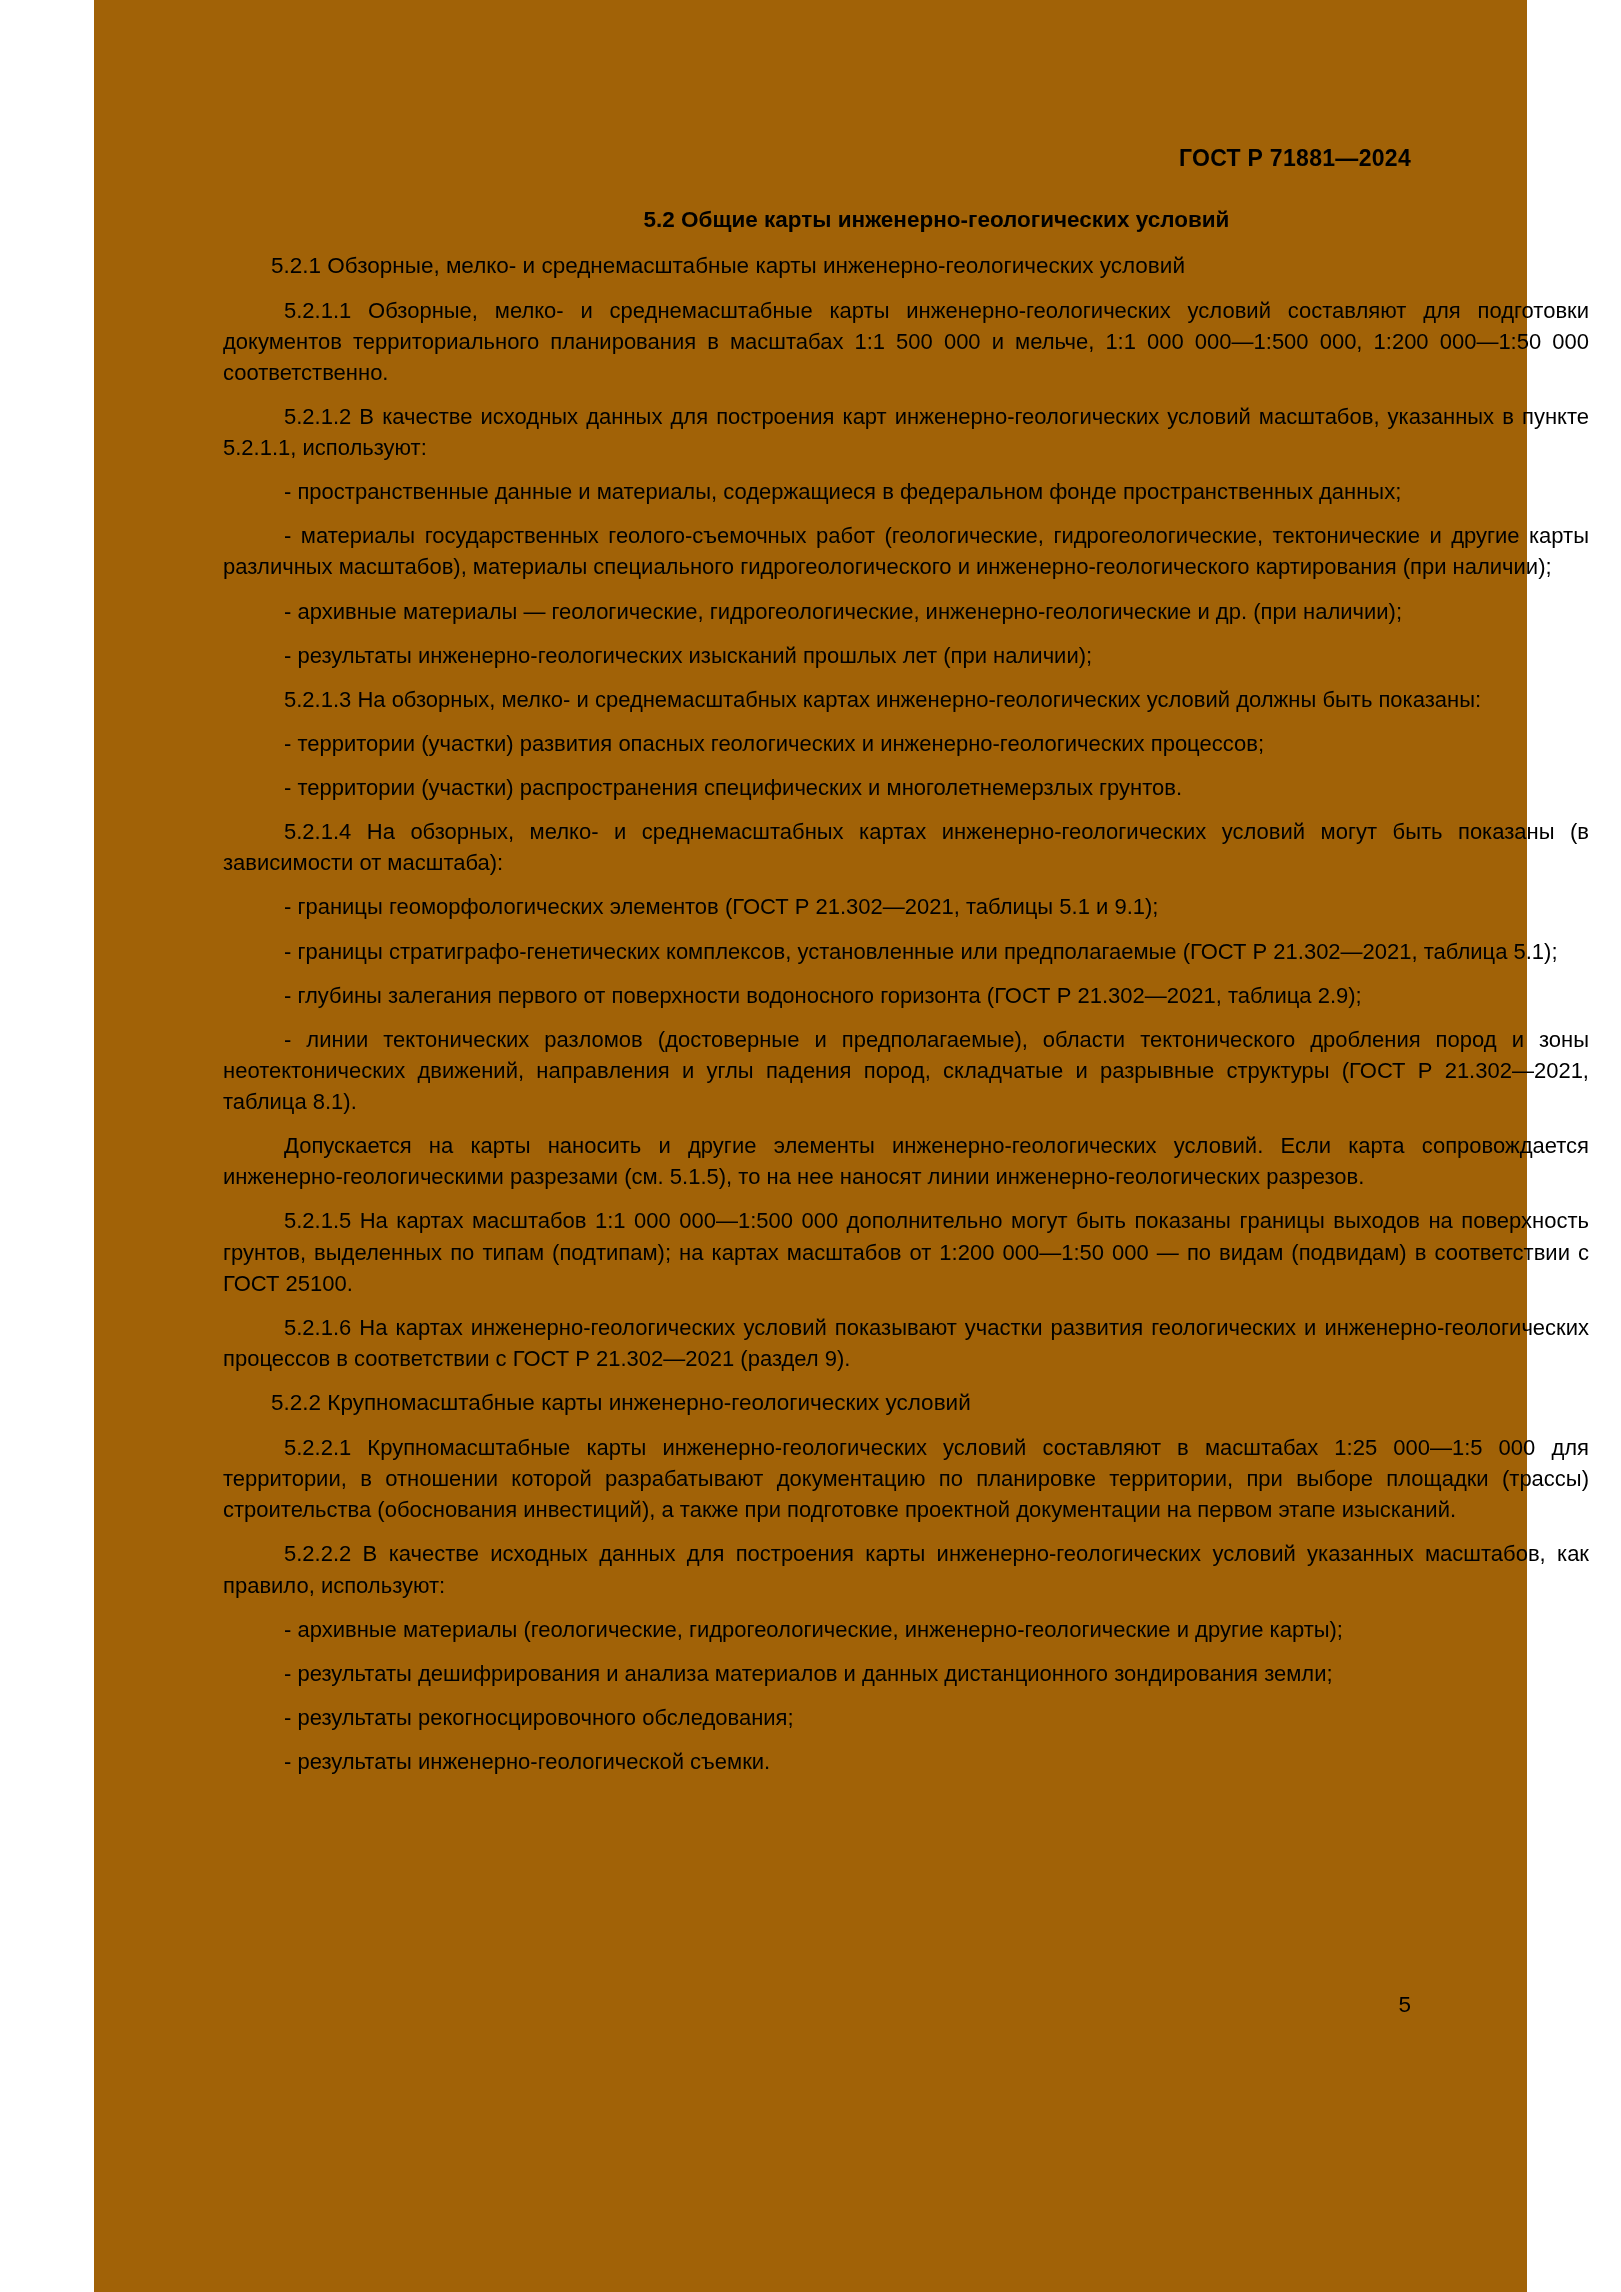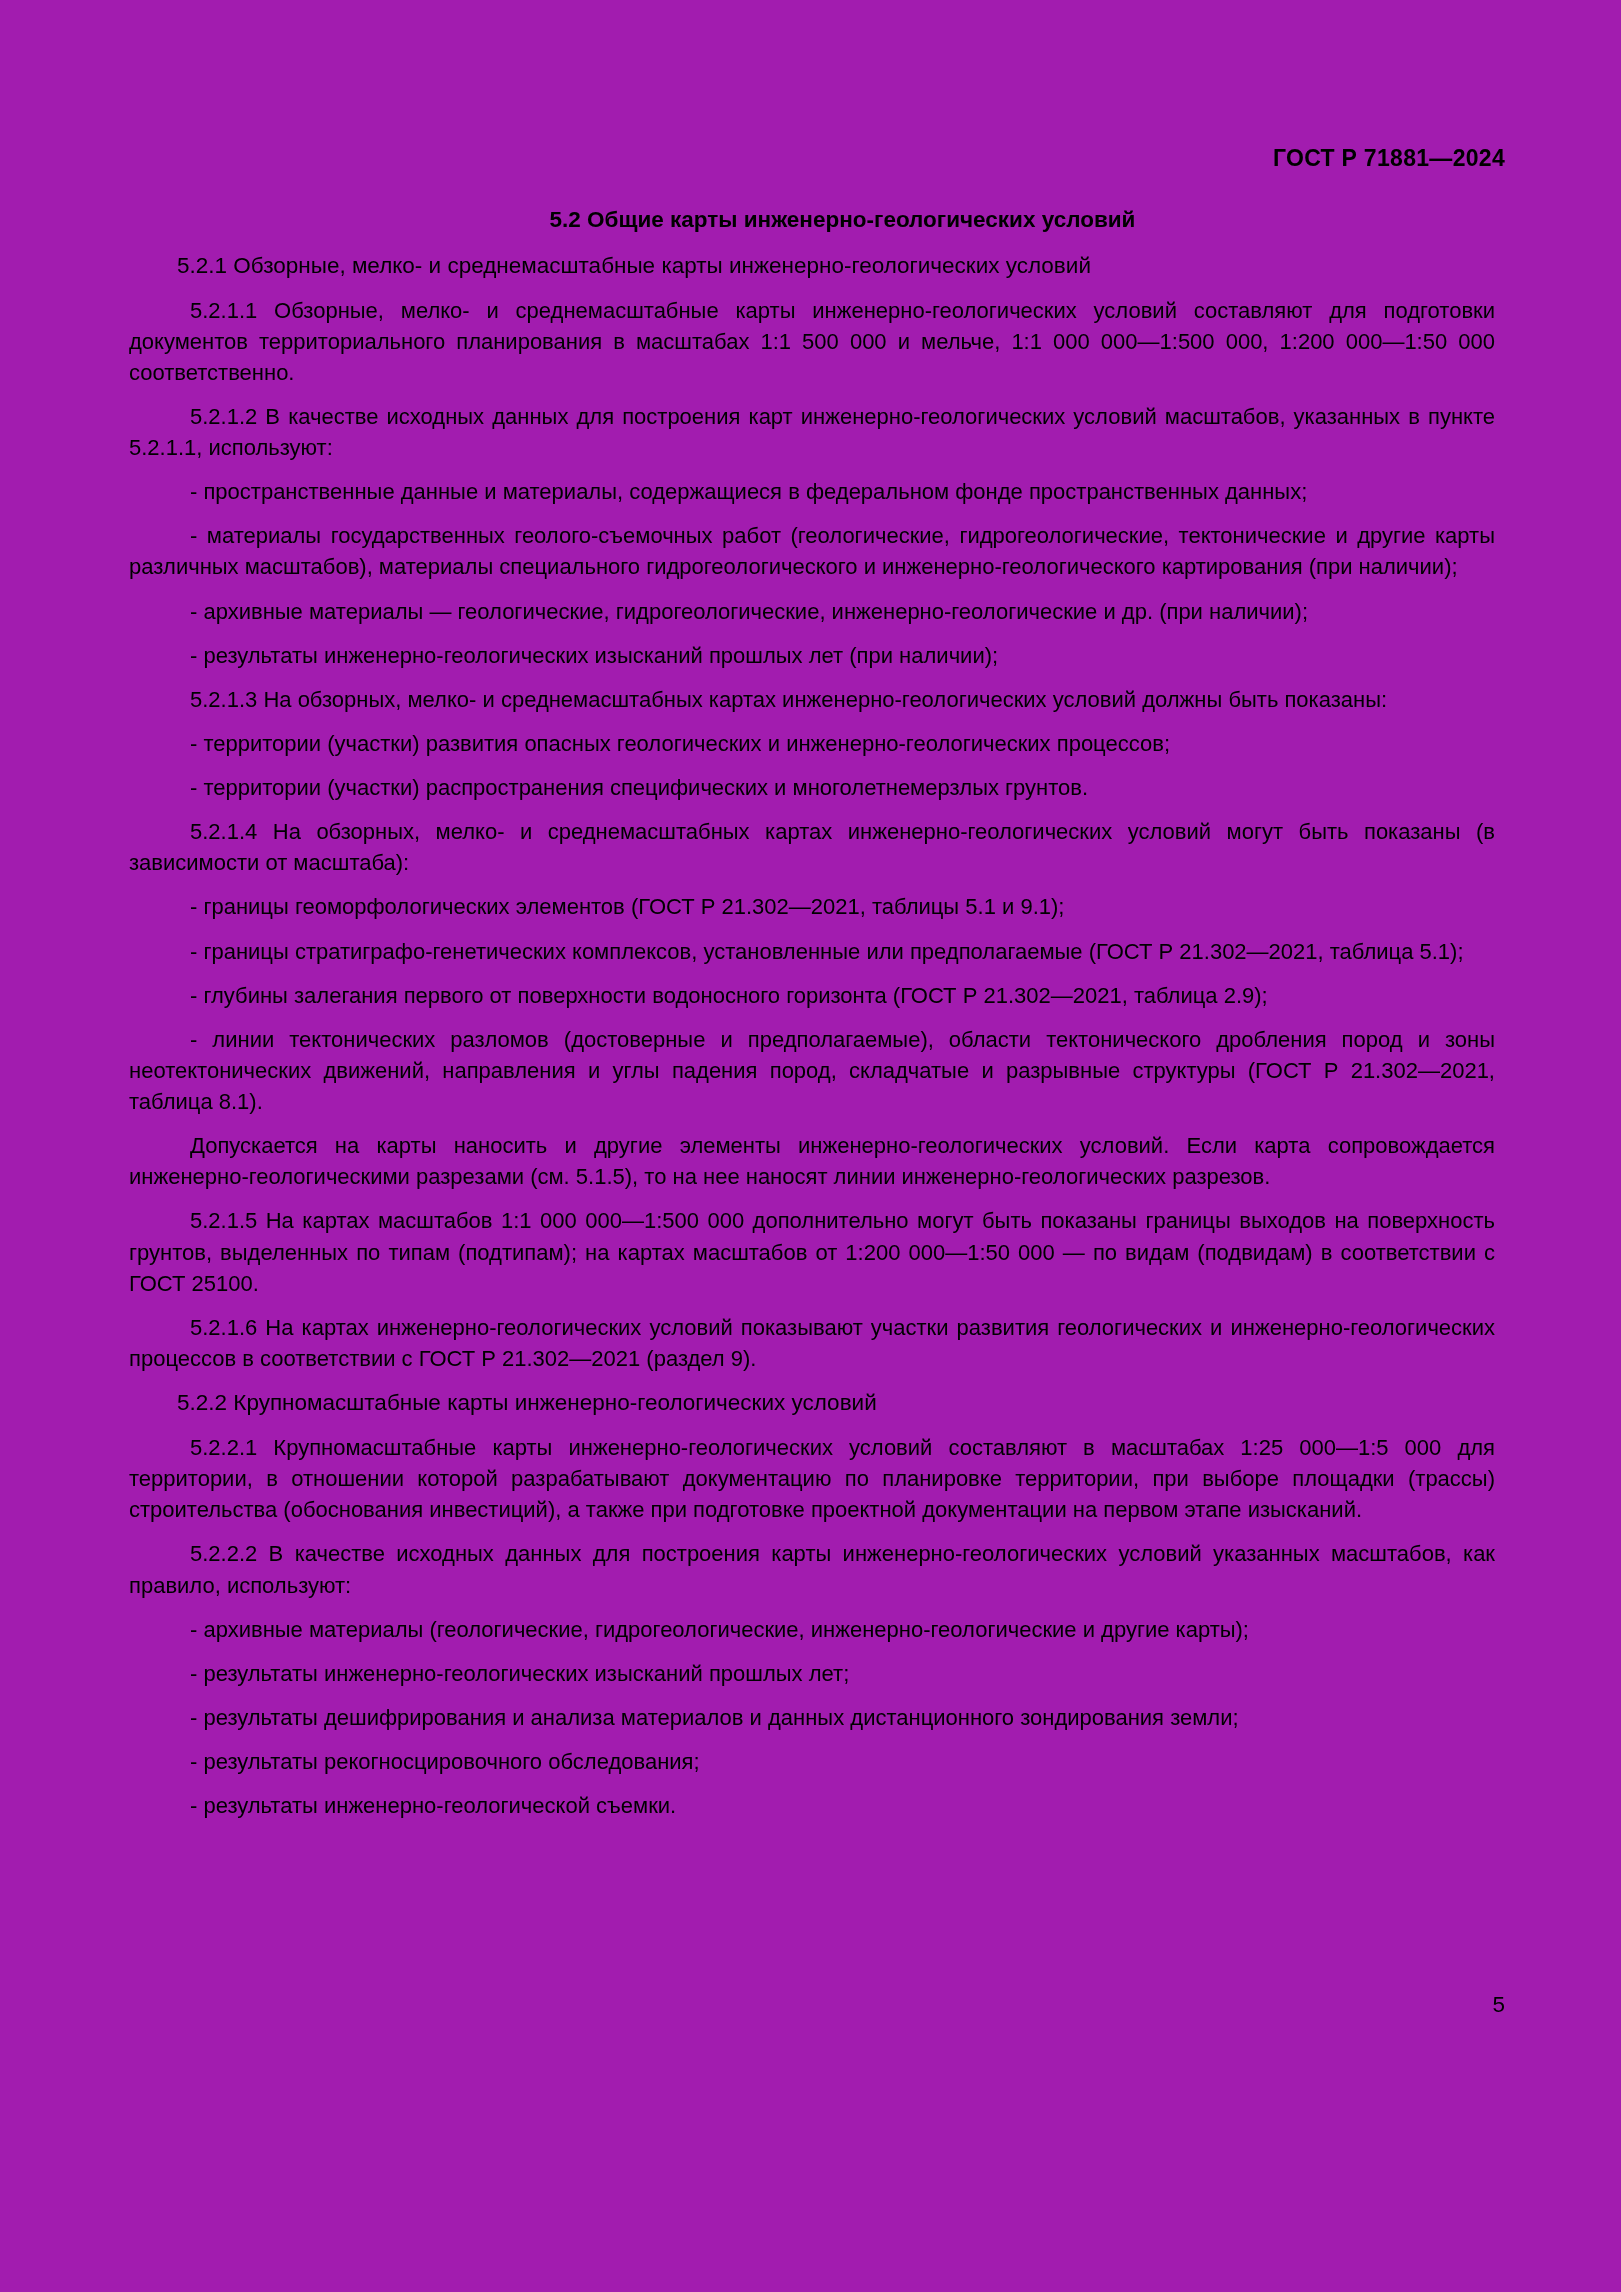--- a/index.html
+++ b/index.html
@@ -6,24 +6,24 @@
     margin: 0;
     padding: 0;
     background: #ffffff;
   }
   body {
     font-family: "Liberation Sans", sans-serif;
     color: #000000;
   }
   .page {
     position: relative;
-    width: 1621px;
+    width: 1433px;
     height: 2293px;
     margin: 0 auto;
-    background: #a21caf;
+    background: #a16207;
     box-sizing: border-box;
   }
   .header {
     position: absolute;
     top: 145px;
     right: 116px;
     font-size: 23px;
     font-weight: bold;
     letter-spacing: 0.3px;
   }
@@ -90,21 +90,20 @@
       <p class="body dash">- границы стратиграфо-генетических комплексов, установленные или предполагаемые (ГОСТ Р 21.302—2021, таблица 5.1);</p>
       <p class="body dash">- глубины залегания первого от поверхности водоносного горизонта (ГОСТ Р 21.302—2021, таблица 2.9);</p>
       <p class="body dash">- линии тектонических разломов (достоверные и предполагаемые), области тектонического дробления пород и зоны неотектонических движений, направления и углы падения пород, складчатые и разрывные структуры (ГОСТ Р 21.302—2021, таблица 8.1).</p>
       <p class="body">Допускается на карты наносить и другие элементы инженерно-геологических условий. Если карта сопровождается инженерно-геологическими разрезами (см. 5.1.5), то на нее наносят линии инженерно-геологических разрезов.</p>
       <p class="body">5.2.1.5 На картах масштабов 1:1 000 000—1:500 000 дополнительно могут быть показаны границы выходов на поверхность грунтов, выделенных по типам (подтипам); на картах масштабов от 1:200 000—1:50 000 — по видам (подвидам) в соответствии с ГОСТ 25100.</p>
       <p class="body">5.2.1.6 На картах инженерно-геологических условий показывают участки развития геологических и инженерно-геологических процессов в соответствии с ГОСТ Р 21.302—2021 (раздел 9).</p>
       <div class="h3">5.2.2 Крупномасштабные карты инженерно-геологических условий</div>
       <p class="body">5.2.2.1 Крупномасштабные карты инженерно-геологических условий составляют в масштабах 1:25 000—1:5 000 для территории, в отношении которой разрабатывают документацию по планировке территории, при выборе площадки (трассы) строительства (обоснования инвестиций), а также при подготовке проектной документации на первом этапе изысканий.</p>
       <p class="body">5.2.2.2 В качестве исходных данных для построения карты инженерно-геологических условий указанных масштабов, как правило, используют:</p>
       <p class="body dash">- архивные материалы (геологические, гидрогеологические, инженерно-геологические и другие карты);</p>
-      <p class="body dash">- результаты инженерно-геологических изысканий прошлых лет;</p>
       <p class="body dash">- результаты дешифрирования и анализа материалов и данных дистанционного зондирования земли;</p>
       <p class="body dash">- результаты рекогносцировочного обследования;</p>
       <p class="body dash">- результаты инженерно-геологической съемки.</p>
     </div>
 
   <div class="pagenum">5</div>
 
 </div>
 
 

